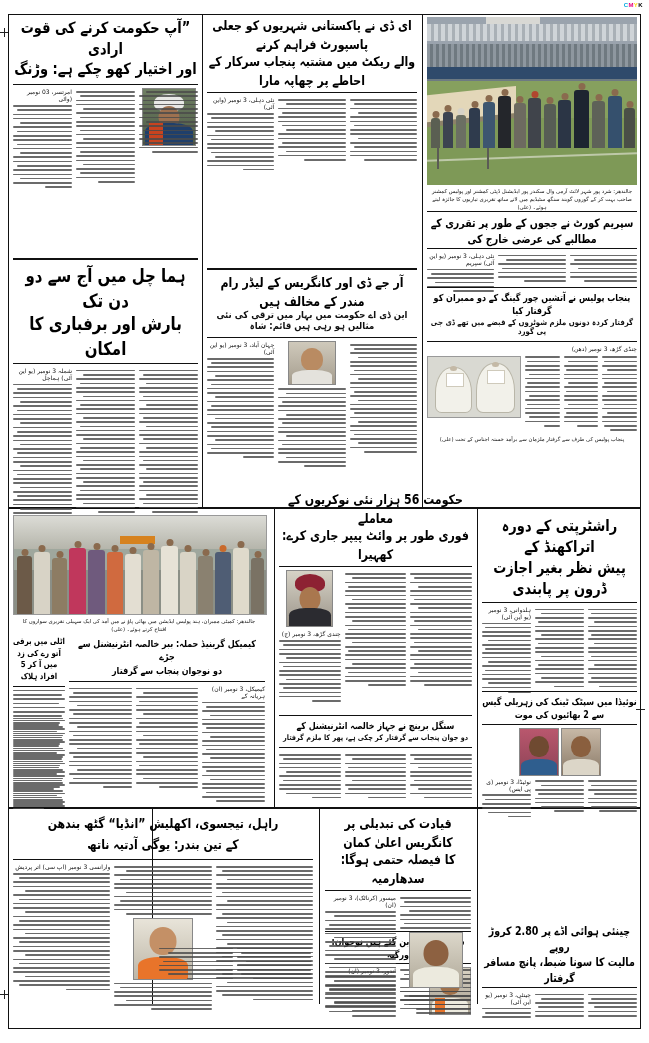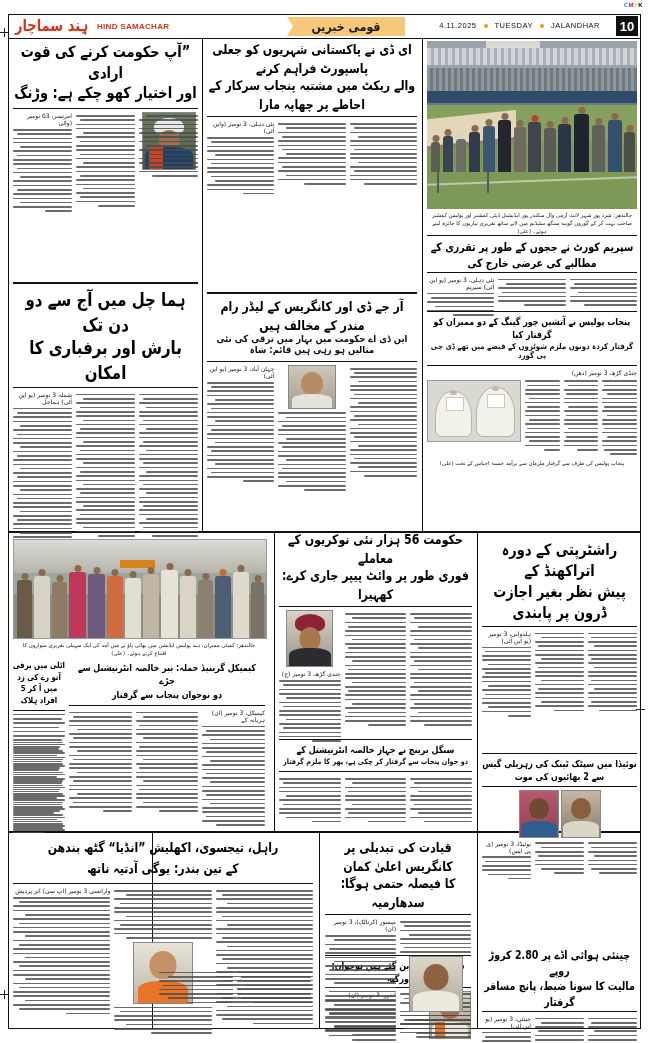--- a/index.html
+++ b/index.html
@@ -96,35 +96,20 @@
 
   <div class="cmyk">
     <span class="c-c">C</span><span class="c-m">M</span><span class="c-y">Y</span><span class="c-k">K</span>
   </div>
   <div class="regmark" style="left:0;top:28px;"></div>
   <div class="regmark" style="left:0;top:990px;"></div>
   <div class="regmark" style="left:636px;top:705px;"></div>
 
   <div class="sheet">
 
-    <div class="masthead">
-      <div class="logo-ur">ہِند سماچار</div>
-      <div class="logo-en">HIND SAMACHAR</div>
-      <div class="ribbon">
-        <span>قومی خبریں</span>
-      </div>
-      <div class="dateline">
-        <span>4.11.2025</span>
-        <i class="dot"></i>
-        <span>TUESDAY</span>
-        <i class="dot"></i>
-        <span>JALANDHAR</span>
-      </div>
-      <div class="pageno">10</div>
-    </div>
 
     <div class="body">
 
       <div class="vr" style="left:193px;top:0;height:492px;"></div>
       <div class="vr" style="left:413px;top:0;height:492px;"></div>
       <div class="hr2" style="left:0;top:492px;width:631px;"></div>
       <div class="vr" style="left:265px;top:492px;height:300px;"></div>
       <div class="vr" style="left:468px;top:492px;height:300px;"></div>
       <div class="hr2" style="left:0;top:792px;width:631px;"></div>
       <div class="vr" style="left:143px;top:792px;height:197px;"></div>
@@ -813,21 +798,21 @@
             <div class="ln s2"></div>
             <div class="ln s1"></div>
             <div class="ln s4"></div>
           <div class="ln s1"></div>
             <div class="ln s2"></div>
             <div class="ln s1"></div>
             <div class="ln s1"></div>
         </div>
       </div>
 
-      <div class="blk" style="left:270px;top:492px;width:193px;">
+      <div class="blk" style="left:270px;top:476px;width:193px;">
         <div class="hl hl-md">حکومت 56 ہزار نئی نوکریوں کے معاملے</div>
         <div class="hl hl-md" style="margin-top:5px;">فوری طور پر وائٹ پیپر جاری کرے: کھہیرا</div>
         <div class="hr" style="position:relative;margin-top:8px;width:100%;"></div>
         <div class="cols" style="margin-top:3px;">
           <div class="col">
             <div class="ln s1"></div>
               <div class="ln s2"></div>
               <div class="ln s1"></div>
               <div class="ln s3"></div>
             <div class="ln s1"></div>
@@ -1021,21 +1006,21 @@
               <div class="ln s1"></div>
               <div class="ln s2"></div>
               <div class="ln s1"></div>
             <div class="ln s1"></div>
               <div class="ln s3"></div>
               <div class="ln s6"></div>
           </div>
         </div>
       </div>
 
-      <div class="blk" style="left:473px;top:714px;width:155px;">
+      <div class="blk" style="left:473px;top:676px;width:155px;">
         <div class="hr" style="position:relative;width:100%;margin-bottom:3px;"></div>
         <div class="hl hl-xs">نوئیڈا میں سپٹک ٹینک کی زہریلی گیس سے 2 بھائیوں کی موت</div>
         <div class="hr" style="position:relative;margin-top:6px;width:100%;"></div>
         <div style="display:flex;gap:2px;margin:3px auto 2px;width:82px;">
           <div class="port" style="width:40px;height:46px;">
             <div class="pt-bg" style="background:linear-gradient(#b9576d,#8d4356);"></div>
             <div class="pt-face" style="top:7px;width:20px;height:21px;background:#6f4a31;"></div>
             <div class="pt-body" style="width:36px;height:16px;background:#2f5e8e;"></div>
           </div>
           <div class="port" style="width:40px;height:46px;">

